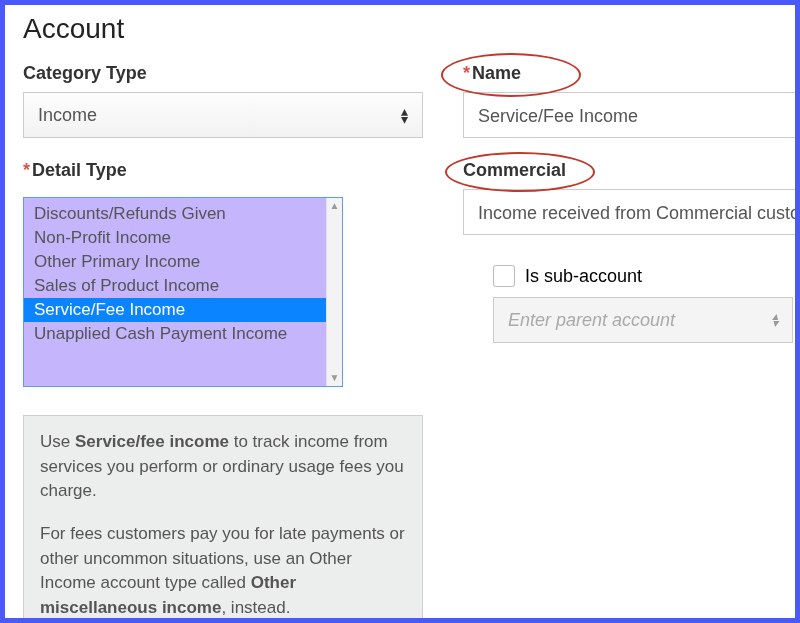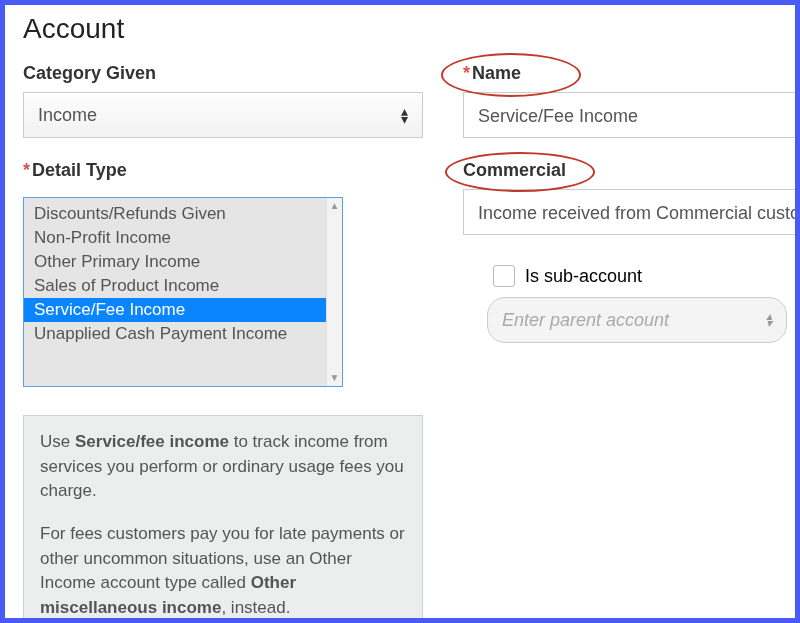--- a/index.html
+++ b/index.html
@@ -81,21 +81,21 @@
     color: #555;
     width: 100%;
     white-space: nowrap;
     overflow: hidden;
   }
   .listbox {
     border: 1px solid #5aa0e6;
     width: 320px;
     height: 190px;
     position: relative;
-    background: #e5e5e5;
+    background: #c4b5fd;
     font-size: 17px;
     color: #555;
     margin-top: 16px;
   }
   .listbox-inner {
     padding: 4px 0;
   }
   .listbox-item {
     padding: 2px 10px;
     cursor: default;
@@ -138,22 +138,21 @@
     border: 1px solid #bbb;
     border-radius: 3px;
     background: #fff;
   }
   .sub-acct-label {
     font-size: 18px;
     color: #000000;
   }
   .parent-select {
     width: 300px;
-    margin-left: 24px;
-    border-radius: 18px;
+    margin-left: 30px;
   }
   .help-box {
     width: 400px;
     background: #eceded;
     border: 1px solid #cfcfcf;
     padding: 14px 16px;
     font-size: 17px;
     line-height: 1.45;
     color: #555;
     margin-top: 28px;
@@ -170,21 +169,21 @@
 </style>
 </head>
 <body>
 
 <div class="outer">
   <h1 class="page-title">Account</h1>
 
   <div class="row">
 
     <div class="col-left">
-      <label class="label">Category Given</label>
+      <label class="label">Category Type</label>
       <div class="select-box">
         <span>Income</span>
         <span class="select-caret">▴<br>▾</span>
       </div>
 
       <div style="height:22px"></div>
 
       <label class="label">
         <span class="req">*</span><span>Detail Type</span>
       </label>

